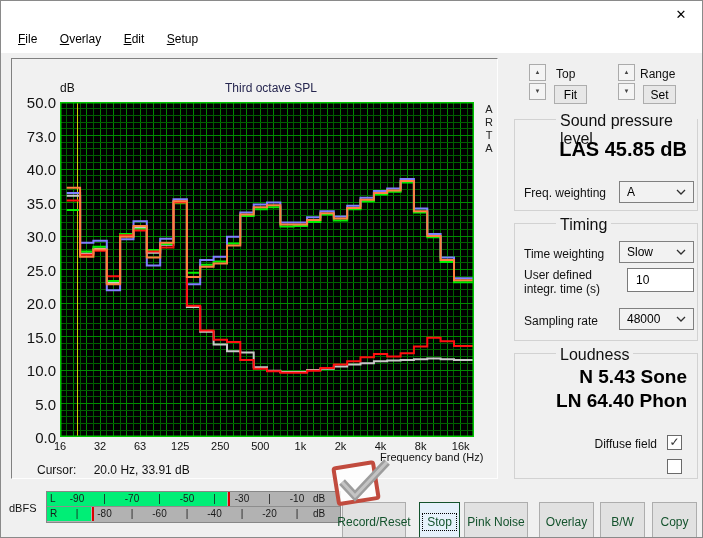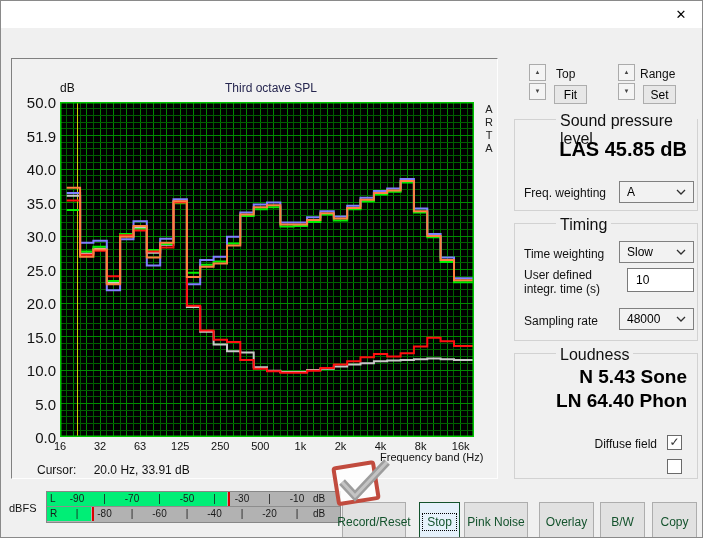--- a/index.html
+++ b/index.html
@@ -78,20 +78,26 @@
 </style>
 </head>
 <body>
 
 <div class="window">
 
   <div class="titlebar">
     <span class="close-btn">✕</span>
   </div>
 
+  <div class="menubar">
+    <span class="menu-item">File</span>
+    <span class="menu-item">Overlay</span>
+    <span class="menu-item">Edit</span>
+    <span class="menu-item">Setup</span>
+  </div>
 
   <div class="chart-panel">
     <span class="unit-label">dB</span>
     <span class="chart-title">Third octave SPL</span>
     <div class="plot-wrap">
       <svg id="plot-svg" width="414" height="335">
           <rect x="0" y="0" width="414" height="335" fill="#000000"></rect>
           <g shape-rendering="crispEdges">
             <line x1="6.67741935483871" y1="0" x2="6.67741935483871" y2="335" stroke="#005f00" stroke-width="1"></line>
             <line x1="13.35483870967742" y1="0" x2="13.35483870967742" y2="335" stroke="#008a00" stroke-width="1"></line>
@@ -208,21 +214,21 @@
           <path d="M6.7,93.8H20.1V151.4H33.4V146.7H46.8V180.9H60.1V134.0H73.5V126.0H86.8V150.8H100.2V142.7H113.5V99.8H126.9V205.0H140.2V229.8H153.6V242.5H167.0V249.2H180.3V250.6H193.7V265.3H207.0V268.7H220.4V270.0H233.7V270.0H247.1V268.0H260.4V266.7H273.8V264.6H287.2V262.6H300.5V261.3H313.9V259.3H327.2V258.6H340.6V257.9H353.9V257.3H367.3V256.6H380.6V257.3H394.0V257.9H414.0" fill="none" stroke="#c9c9c9" stroke-width="2"></path>
           <path d="M6.7,107.9H20.1V149.4H33.4V144.7H46.8V178.9H60.1V132.0H73.5V127.3H86.8V148.1H100.2V142.0H113.5V101.2H126.9V170.8H140.2V162.8H153.6V159.5H167.0V141.4H180.3V113.9H193.7V107.2H207.0V105.2H220.4V124.6H233.7V123.9H247.1V119.9H260.4V112.6H273.8V118.6H287.2V107.2H300.5V99.2H313.9V92.5H327.2V89.8H340.6V80.4H353.9V110.5H367.3V135.3H380.6V160.1H394.0V180.2H414.0" fill="none" stroke="#00f000" stroke-width="2"></path>
           <path d="M6.7,91.1H20.1V140.7H33.4V138.7H46.8V188.3H60.1V137.3H73.5V119.3H86.8V163.5H100.2V136.7H113.5V97.2H126.9V182.2H140.2V158.1H153.6V154.8H167.0V134.7H180.3V110.5H193.7V102.5H207.0V100.5H220.4V120.6H233.7V120.6H247.1V115.2H260.4V109.2H273.8V114.6H287.2V103.8H300.5V95.8H313.9V89.1H327.2V86.4H340.6V77.1H353.9V106.5H367.3V132.0H380.6V155.4H394.0V176.2H414.0" fill="none" stroke="#8080ff" stroke-width="2"></path>
           <path d="M6.7,98.5H20.1V152.8H33.4V148.7H46.8V174.2H60.1V133.3H73.5V128.6H86.8V149.4H100.2V145.4H113.5V100.5H126.9V203.7H140.2V228.5H153.6V237.8H167.0V239.9H180.3V257.9H193.7V266.7H207.0V269.3H220.4V270.7H233.7V270.7H247.1V268.7H260.4V266.0H273.8V262.6H287.2V259.3H300.5V255.3H313.9V251.9H327.2V254.6H340.6V251.3H353.9V244.6H367.3V235.8H380.6V239.2H394.0V243.9H414.0" fill="none" stroke="#ff1010" stroke-width="2"></path>
           <path d="M6.7,85.8H20.1V154.8H33.4V147.4H46.8V182.2H60.1V134.7H73.5V123.9H86.8V155.4H100.2V140.7H113.5V99.2H126.9V174.9H140.2V164.8H153.6V161.5H167.0V143.4H180.3V112.6H193.7V105.2H207.0V103.2H220.4V122.6H233.7V122.6H247.1V117.9H260.4V111.2H273.8V116.6H287.2V105.9H300.5V97.8H313.9V91.1H327.2V88.4H340.6V79.1H353.9V109.2H367.3V134.0H380.6V158.1H394.0V178.2H414.0" fill="none" stroke="#ff8040" stroke-width="2"></path>
           <rect x="0.75" y="0.75" width="412.5" height="333.5" fill="none" stroke="#00c400" stroke-width="1.5"></rect>
         </svg>
     </div>
     <div id="yticks">
         <span class="ytick" style="top: 43px;">50.0</span>
-        <span class="ytick" style="top: 76.5px;">51.9</span>
+        <span class="ytick" style="top: 76.5px;">73.0</span>
         <span class="ytick" style="top: 110px;">40.0</span>
         <span class="ytick" style="top: 143.5px;">35.0</span>
         <span class="ytick" style="top: 177px;">30.0</span>
         <span class="ytick" style="top: 210.5px;">25.0</span>
         <span class="ytick" style="top: 244px;">20.0</span>
         <span class="ytick" style="top: 277.5px;">15.0</span>
         <span class="ytick" style="top: 311px;">10.0</span>
         <span class="ytick" style="top: 344.5px;">5.0</span>
         <span class="ytick" style="top: 378px;">0.0</span>
       </div>

